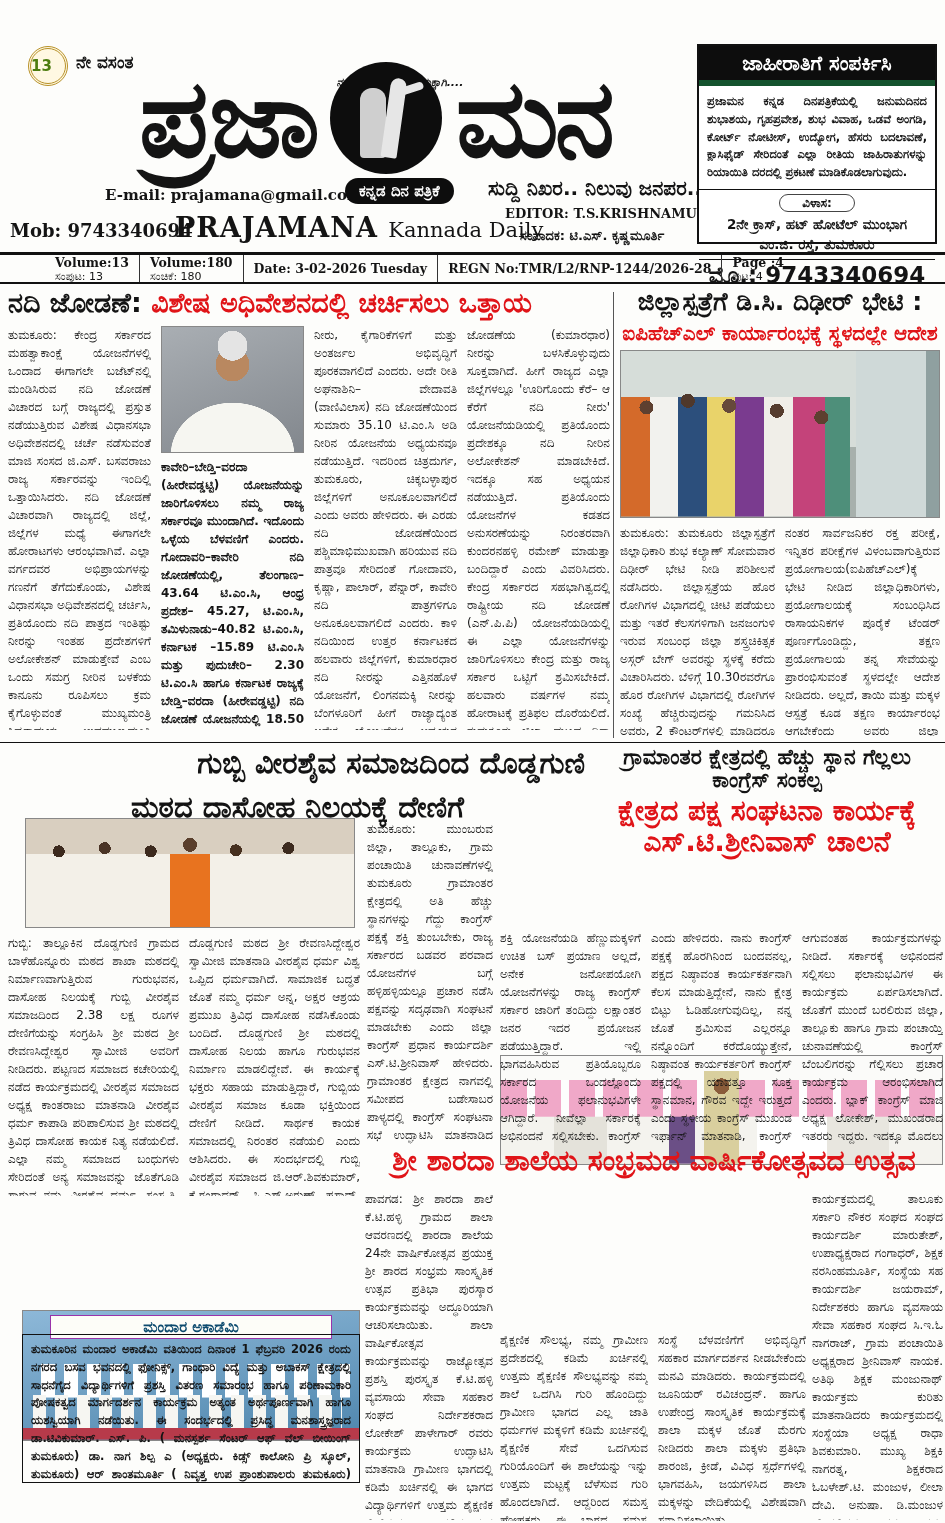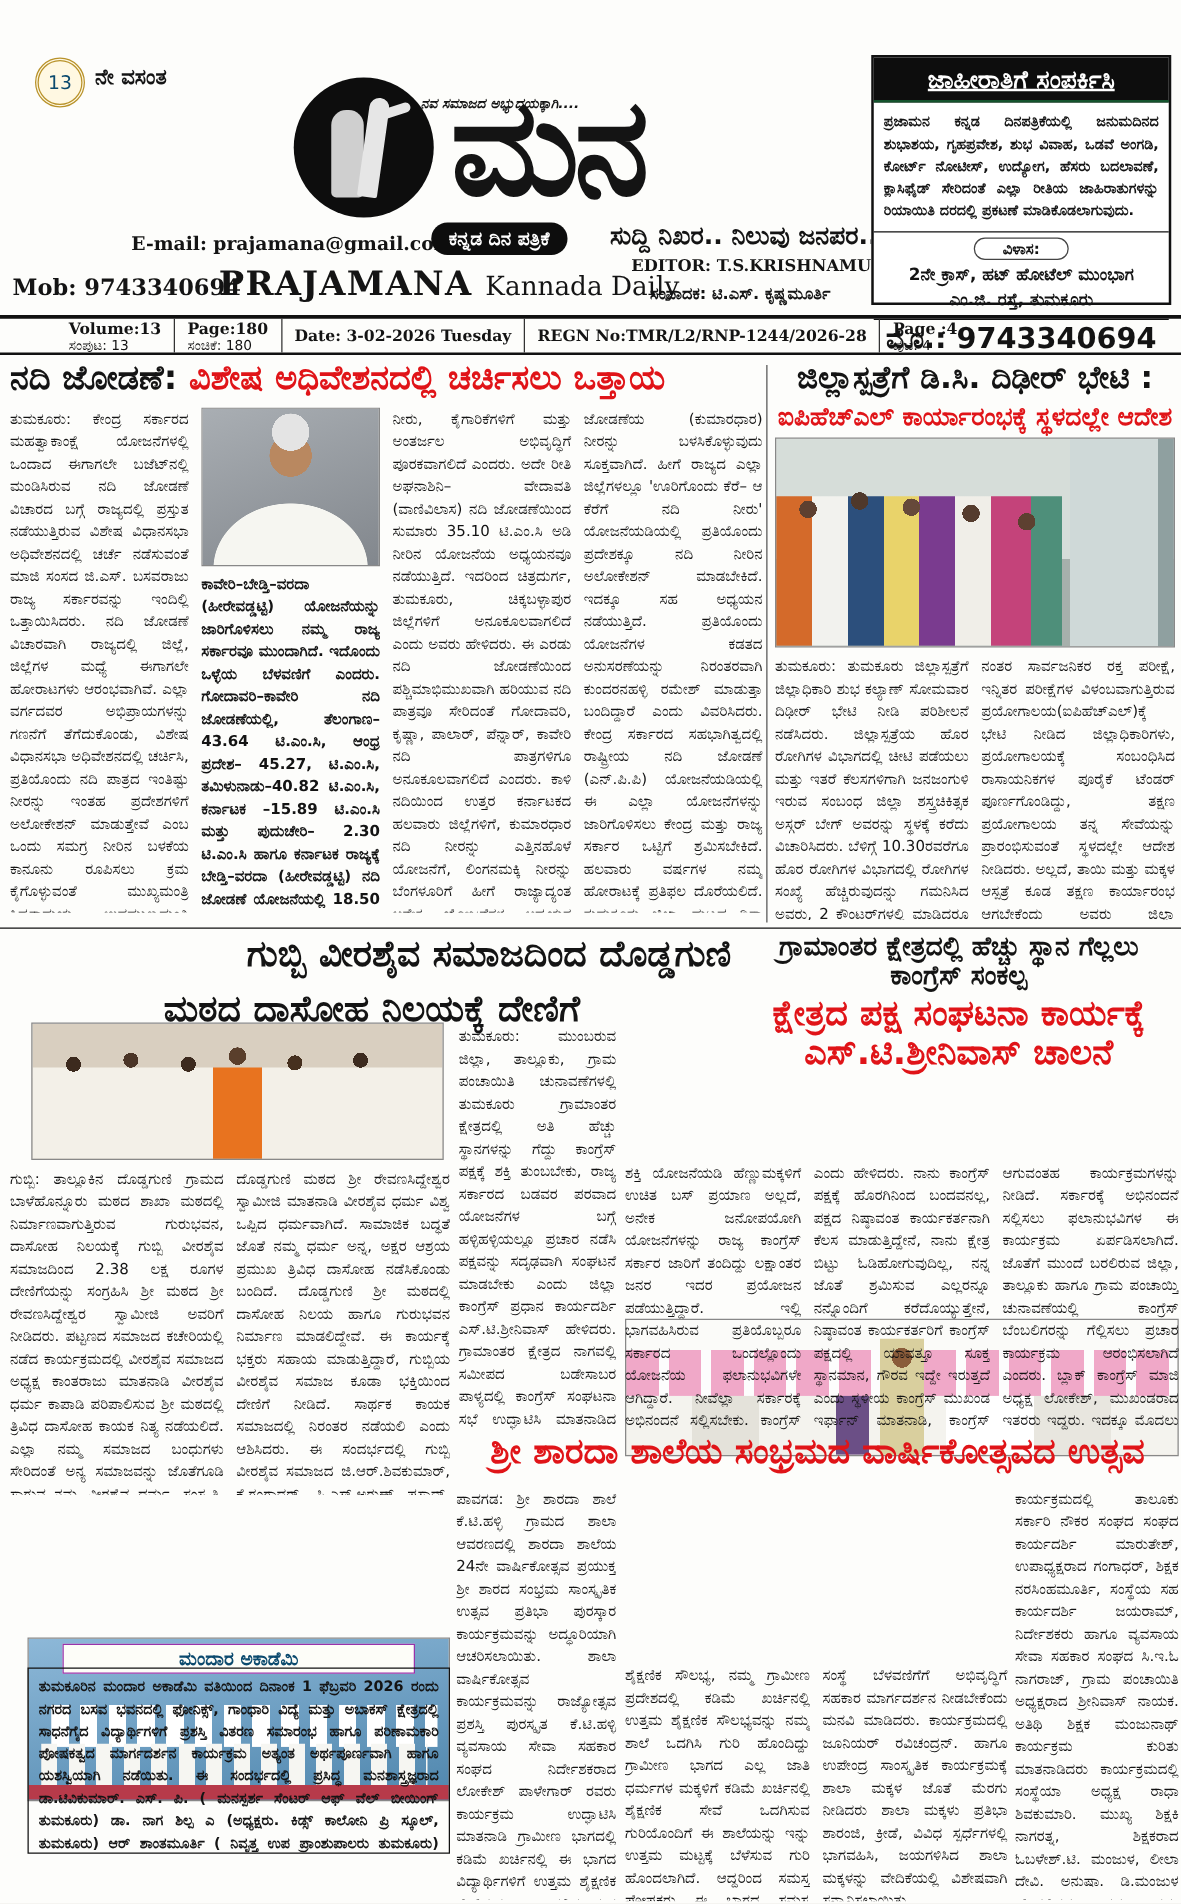--- a/index.html
+++ b/index.html
@@ -1,41 +1,41 @@
 <!DOCTYPE html>
 <html><head>
 <meta charset="utf-8">
 <style>
   html,body{margin:0;padding:0;background:#e9e7e2;}
   *{box-sizing:border-box;}
   #page{position:relative;width:945px;height:1523px;margin:0 auto;background:#fdfdfb;
         font-family:"DejaVu Sans",sans-serif;color:#141414;overflow:hidden;}
   .abs{position:absolute;}
   
-  .badge13{width:40px;height:40px;border-radius:50%;border:3px double #b8922a;color:#0c4a6e;
-           display:flex;align-items:center;justify-content:center;font-weight:normal;font-size:15px;background:#fff8e2;}
+  .badge13{width:40px;height:40px;border-radius:50%;border:3px double #b8922a;color:#4d7c0f;
+           display:flex;align-items:center;justify-content:flex-start;font-weight:bold;font-size:15px;background:#fff8e2;}
   .vasanta{font-weight:bold;font-size:17px;}
   .mast-title{display:flex;align-items:center;gap:14px;font-weight:900;font-size:108px;line-height:1;
               font-family:"DejaVu Serif",serif;letter-spacing:-4px;}
   .logo-circle{width:112px;height:112px;border-radius:50%;background:#0d0d0d;position:relative;overflow:hidden;flex:0 0 auto;}
   .logo-circle .fig1{position:absolute;left:30px;top:26px;width:26px;height:70px;background:#cfcfcf;border-radius:12px 12px 4px 4px;}
   .logo-circle .fig2{position:absolute;left:56px;top:16px;width:16px;height:80px;background:#e6e6e6;border-radius:8px 8px 2px 2px;transform:rotate(8deg);}
   .logo-circle .fig2b{position:absolute;left:60px;top:24px;width:34px;height:8px;background:#e6e6e6;border-radius:4px;transform:rotate(-18deg);}
   .script-slogan{font-style:italic;font-size:11px;font-weight:bold;}
   .email-line{font-family:"DejaVu Serif",serif;font-weight:bold;font-size:15px;}
   .kn-pill{background:#0d0d0d;color:#fff;font-weight:bold;font-size:15px;padding:4px 14px;border-radius:14px;}
   .tagline{font-weight:900;font-size:20px;}
   .editor-en{font-family:"DejaVu Serif",serif;font-weight:bold;font-size:13px;}
   .editor-kn{font-weight:bold;font-size:13px;}
   .mob-line{font-family:"DejaVu Serif",serif;font-weight:bold;font-size:18px;}
   .praja-en{font-family:"DejaVu Serif",serif;font-weight:bold;font-size:27px;letter-spacing:1px;}
   .praja-en small{font-weight:normal;font-size:21px;letter-spacing:0;}
   
   .adbox{border:2px solid #111;background:#fff;}
-  .adbox .hd{background:#0d0d0d;color:#fff;text-align:center;font-weight:900;font-size:20px;padding:5px 2px;border-bottom:2px solid #14532d;text-decoration:underline;}
+  .adbox .hd{background:#0d0d0d;color:#fff;text-align:center;font-weight:900;font-size:20px;padding:5px 2px;border-bottom:6px solid #14532d;}
   .adbox .bd{font-weight:bold;font-size:11.5px;line-height:1.55;padding:7px 8px;text-align:justify;border-bottom:1.5px solid #111;}
   .addr-pill{display:inline-block;border:1.5px solid #444;border-radius:10px;padding:1px 22px;font-weight:bold;font-size:12px;}
   .addr-lines{text-align:center;font-weight:bold;font-size:13.5px;line-height:1.45;padding:3px 0 5px;}
   .adphone{text-align:center;font-weight:900;font-size:23px;padding:2px 0 5px;border-top:1.5px solid #111;}
   
   .infobar{border-top:3px solid #111;border-bottom:2px solid #111;display:flex;align-items:stretch;}
   .icell{display:flex;flex-direction:column;justify-content:center;padding:2px 10px;border-right:1.5px solid #333;}
   .icell:last-child{border-right:none;}
   .icell .en{font-family:"DejaVu Serif",serif;font-weight:bold;font-size:12.5px;white-space:nowrap;}
   .icell .kn{font-size:11px;white-space:nowrap;}
@@ -104,20 +104,21 @@
 
   <div class="abs" style="left:0;top:0;width:945px;height:252px;">
     <div class="abs badge13" style="left:28px;top:46px;">
       <span>13</span>
     </div>
     <div class="abs vasanta" style="left:76px;top:52px;">ನೇ ವಸಂತ</div>
 
     <div class="abs script-slogan" style="left:300px;top:76px;width:200px;text-align:center;">ನವ ಸಮಾಜದ ಅಭ್ಯುದಯಕ್ಕಾಗಿ....</div>
 
     <div class="abs mast-title" style="left:60px;top:62px;width:630px;justify-content:center;">
+      <span>ಪ್ರಜಾ</span>
       <span class="logo-circle">
         <i class="fig1"></i>
         <i class="fig2"></i>
         <i class="fig2b"></i>
       </span>
       <span>ಮನ</span>
     </div>
 
     <div class="abs email-line" style="left:105px;top:186px;">E-mail: prajamana@gmail.com</div>
     <div class="abs kn-pill" style="left:345px;top:178px;">ಕನ್ನಡ ದಿನ ಪತ್ರಿಕೆ</div>
@@ -144,21 +145,21 @@
       <div class="adphone">ಮೊ.: 9743340694</div>
     </div>
   </div>
 
   <div class="abs infobar" style="left:0;top:252px;width:945px;height:32px;">
     <div class="icell" style="padding-left:55px;">
       <span class="en">Volume:13</span>
       <span class="kn">ಸಂಪುಟ: 13</span>
     </div>
     <div class="icell">
-      <span class="en">Page:180</span>
+      <span class="en">Volume:180</span>
       <span class="kn">ಸಂಚಿಕೆ: 180</span>
     </div>
     <div class="icell single">
       <span class="en">Date: 3-02-2026 Tuesday</span>
     </div>
     <div class="icell single">
       <span class="en">REGN No:TMR/L2/RNP-1244/2026-28</span>
     </div>
     <div class="icell">
       <span class="en">Page :4</span>

